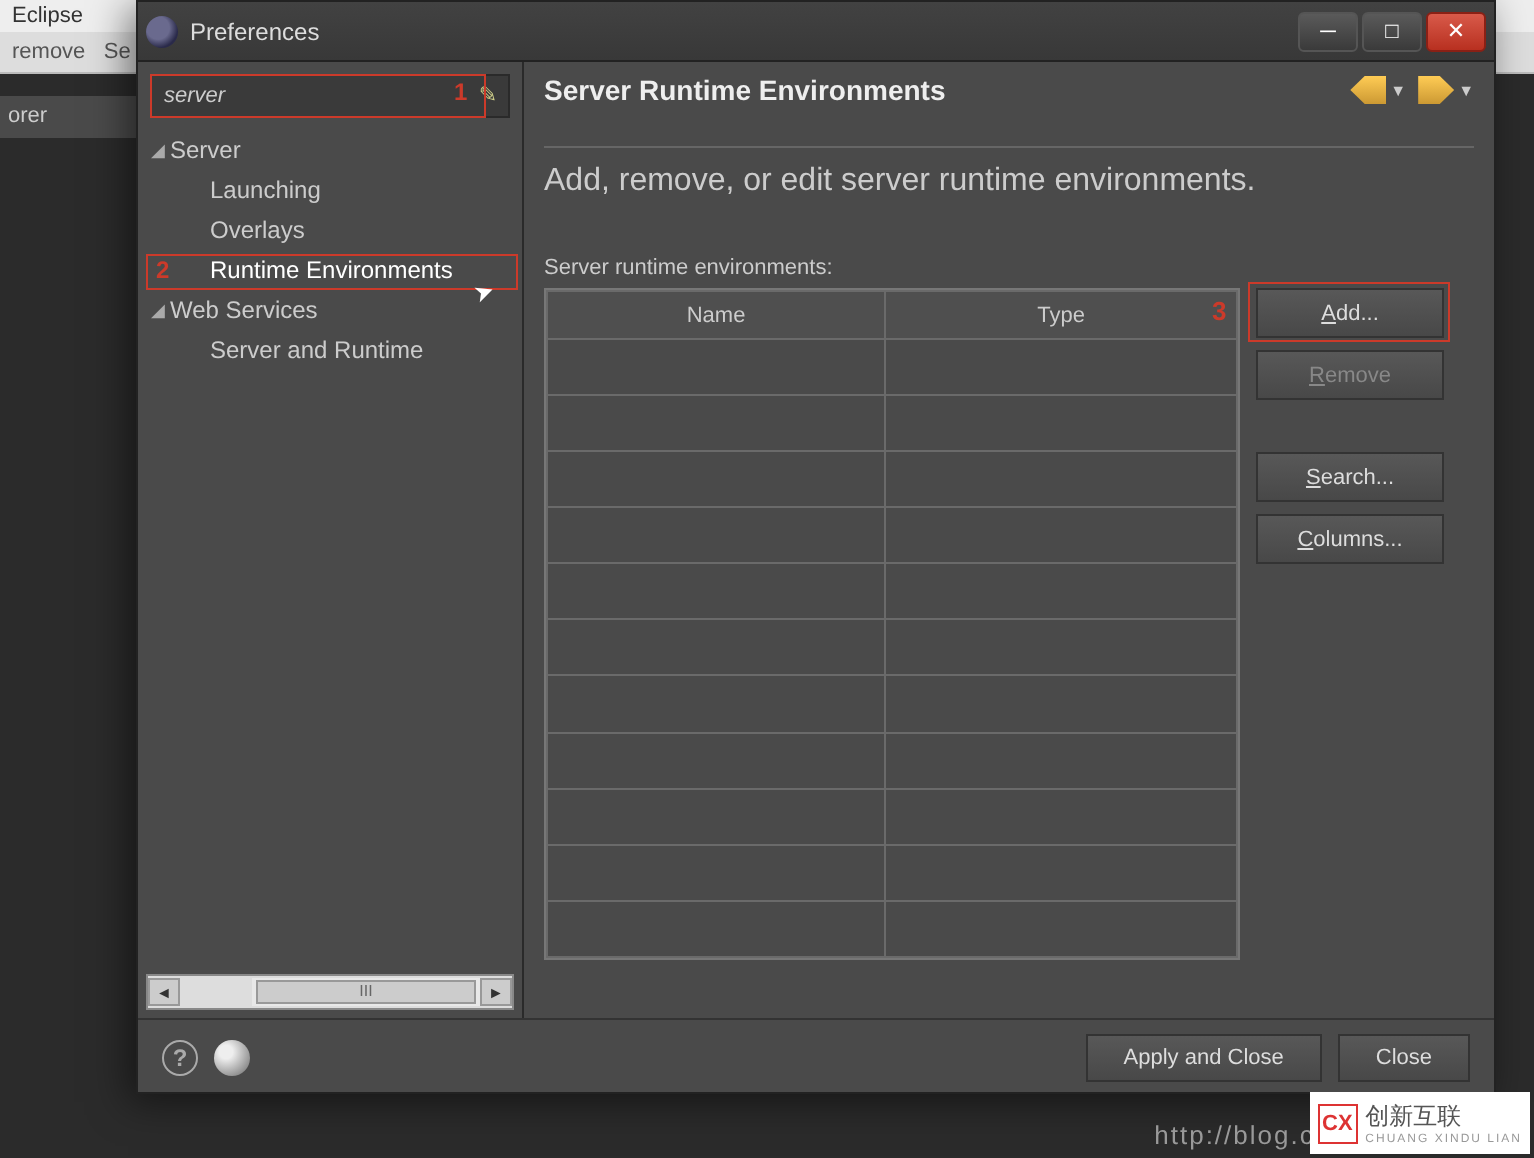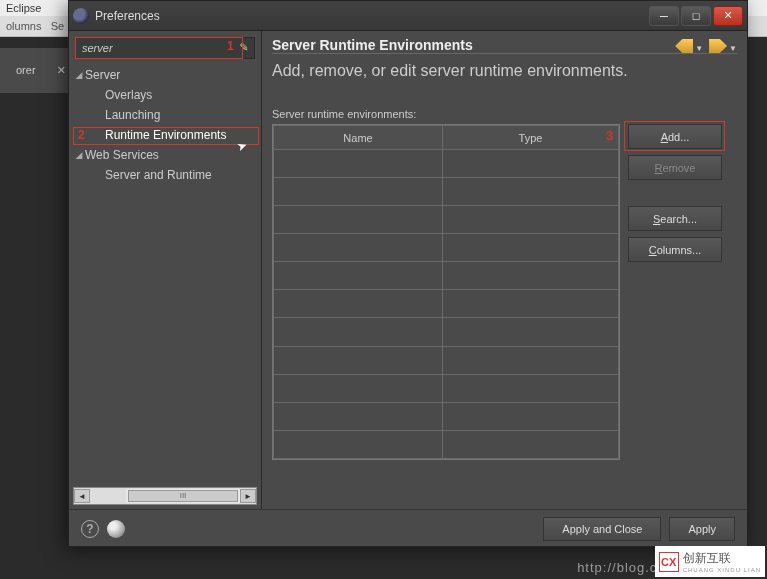--- a/index.html
+++ b/index.html
@@ -2,21 +2,21 @@
 <html><head>
 <meta charset="utf-8">
 <style>
 * { box-sizing: border-box; margin: 0; padding: 0; font-family: "Segoe UI", Tahoma, sans-serif; }
 body { background: #3a3a3a; width: 767px; height: 579px; overflow: hidden; position: relative; }
 
 
 .bg-app { position: absolute; top: 0; left: 0; width: 100%; height: 100%; background: #2b2b2b; }
 .bg-title { font-size: 11px; color: #333; padding: 2px 6px; background: #eee; }
 .bg-menu { font-size: 11px; color: #555; padding: 4px 6px; background: #ddd; border-bottom: 1px solid #bbb; }
-.bg-sidebar { position: absolute; top: 48px; left: 0; width: 82px; background: #4a4a4a; color: #ccc; font-size: 11px; padding: 16px; }
+.bg-sidebar { position: absolute; top: 48px; left: 0; width: 82px; background: #4a4a4a; color: #ccc; font-size: 11px; padding: 4px; }
 .bg-sidebar .x { float: right; color: #ccc; }
 
 
 .dialog {
   position: absolute; top: 0; left: 68px; width: 680px; height: 547px;
   background: #4a4a4a; border: 1px solid #222;
   box-shadow: -4px 4px 18px rgba(0,0,0,0.5);
 }
 .titlebar {
   height: 30px; background: linear-gradient(#424242, #383838);
@@ -48,21 +48,21 @@
 .anno-2 { position:absolute; left:9px; top:63px; color:#cc3a2a; font-size:12px; font-weight:bold;}
 .cursor { position:absolute; left:168px; top:74px; font-size:12px; color:#fff; transform: rotate(-20deg);}
 
 .h-scroll { height: 18px; background: #ddd; border:1px solid #888; margin:2px 4px 4px 4px; display:flex; align-items:center;}
 .h-scroll .sbtn { width:16px; height:14px; background:#ccc; border:1px solid #999; font-size:8px; display:flex; align-items:center; justify-content:center; color:#333;}
 .h-scroll .track { flex:1; background:#e8e8e8; height:14px; position:relative;margin-left:36px;}
 .h-scroll .thumb { position:absolute; left:2px; width:110px; height:12px; top:1px; background:#ccc; border:1px solid #999;}
 
 
 .right-panel { flex:1; background:#4a4a4a; display:flex; flex-direction:column; padding: 6px 10px;}
-.rp-header { display:flex; align-items:flex-end; border-bottom:1px solid #666; padding-bottom:0; margin-bottom:8px;}
+.rp-header { display:flex; align-items:center; border-bottom:1px solid #666; padding-bottom:20px; margin-bottom:8px;}
 .rp-title { flex:1; color:#eee; font-size:14px; font-weight:bold;}
 .nav-arrow { width:18px; height:14px; margin-left:6px; cursor:pointer;}
 .nav-arrow.back { background: linear-gradient(#ffcc55,#cc9933); clip-path: polygon(40% 0, 100% 0, 100% 100%, 40% 100%, 0 50%);}
 .nav-arrow.fwd { background: linear-gradient(#ffcc55,#cc9933); clip-path: polygon(0 0, 60% 0, 100% 50%, 60% 100%, 0 100%);}
 .nav-drop { font-size:8px; color:#ccc; margin-left:2px; cursor:pointer;}
 
 .rp-desc { color:#ccc; font-size:16px; margin-bottom:28px;}
 .rp-label { color:#ccc; font-size:11px; margin-bottom:4px;}
 
 .content-row { display:flex; gap:8px; flex:1;}
@@ -89,21 +89,21 @@
 .brand { position:absolute; bottom:2px; right:2px; background:#fff; padding:4px 4px; display:flex; align-items:center; gap:4px; font-size:12px; color:#555;}
 .brand .bx { width:20px; height:20px; border:1.5px solid #d33; display:flex; align-items:center; justify-content:center; color:#d33; font-weight:bold; font-size:11px;}
 .brand .sm { font-size:6px; color:#999; display:block; letter-spacing:1px;}
 </style>
 </head>
 <body>
 
 <div class="bg-app">
   <div class="bg-title">Eclipse</div>
   <div class="bg-menu">
-    <span>olumns</span>&nbsp;&nbsp;
+    <span>remove</span>&nbsp;&nbsp;
     <span>Se</span>
   </div>
   <div class="bg-sidebar">
     <span>orer</span>
     <span class="x">✕</span>
   </div>
 </div>
 
 <div class="dialog">
   <div class="titlebar">
@@ -124,24 +124,24 @@
         <div class="search-clear">✎</div>
         <div class="red-box-1"></div>
         <div class="anno-1">1</div>
       </div>
       <div class="tree" style="position:relative;">
         <div class="tree-row lvl0">
             <span class="tree-exp">◢</span>
             <span>Server</span>
           </div>
         <div class="tree-row lvl1">
+            <span>Launching</span>
+          </div>
+        <div class="tree-row lvl1">
             <span>Overlays</span>
-          </div>
-        <div class="tree-row lvl1">
-            <span>Launching</span>
           </div>
         <div class="tree-row lvl1 selected">
             <span>Runtime Environments</span>
           </div>
         <div class="tree-row lvl0">
             <span class="tree-exp">◢</span>
             <span>Web Services</span>
           </div>
         <div class="tree-row lvl1">
             <span>Server and Runtime</span>
@@ -249,21 +249,21 @@
         </div>
       </div>
     </div>
   </div>
 
   <div class="dialog-footer">
     <div class="foot-icon help-icon">?</div>
     <div class="foot-icon rec-icon"></div>
     <div style="flex:1"></div>
     <button class="foot-btn">Apply and Close</button>
-    <button class="foot-btn">Apply</button>
+    <button class="foot-btn">Close</button>
   </div>
 </div>
 
 <div class="watermark">http://blog.csdn.net</div>
 <div class="brand">
   <div class="bx">CX</div>
   <div>
     <span>创新互联</span>
     <span class="sm">CHUANG XINDU LIAN</span>
   </div>

